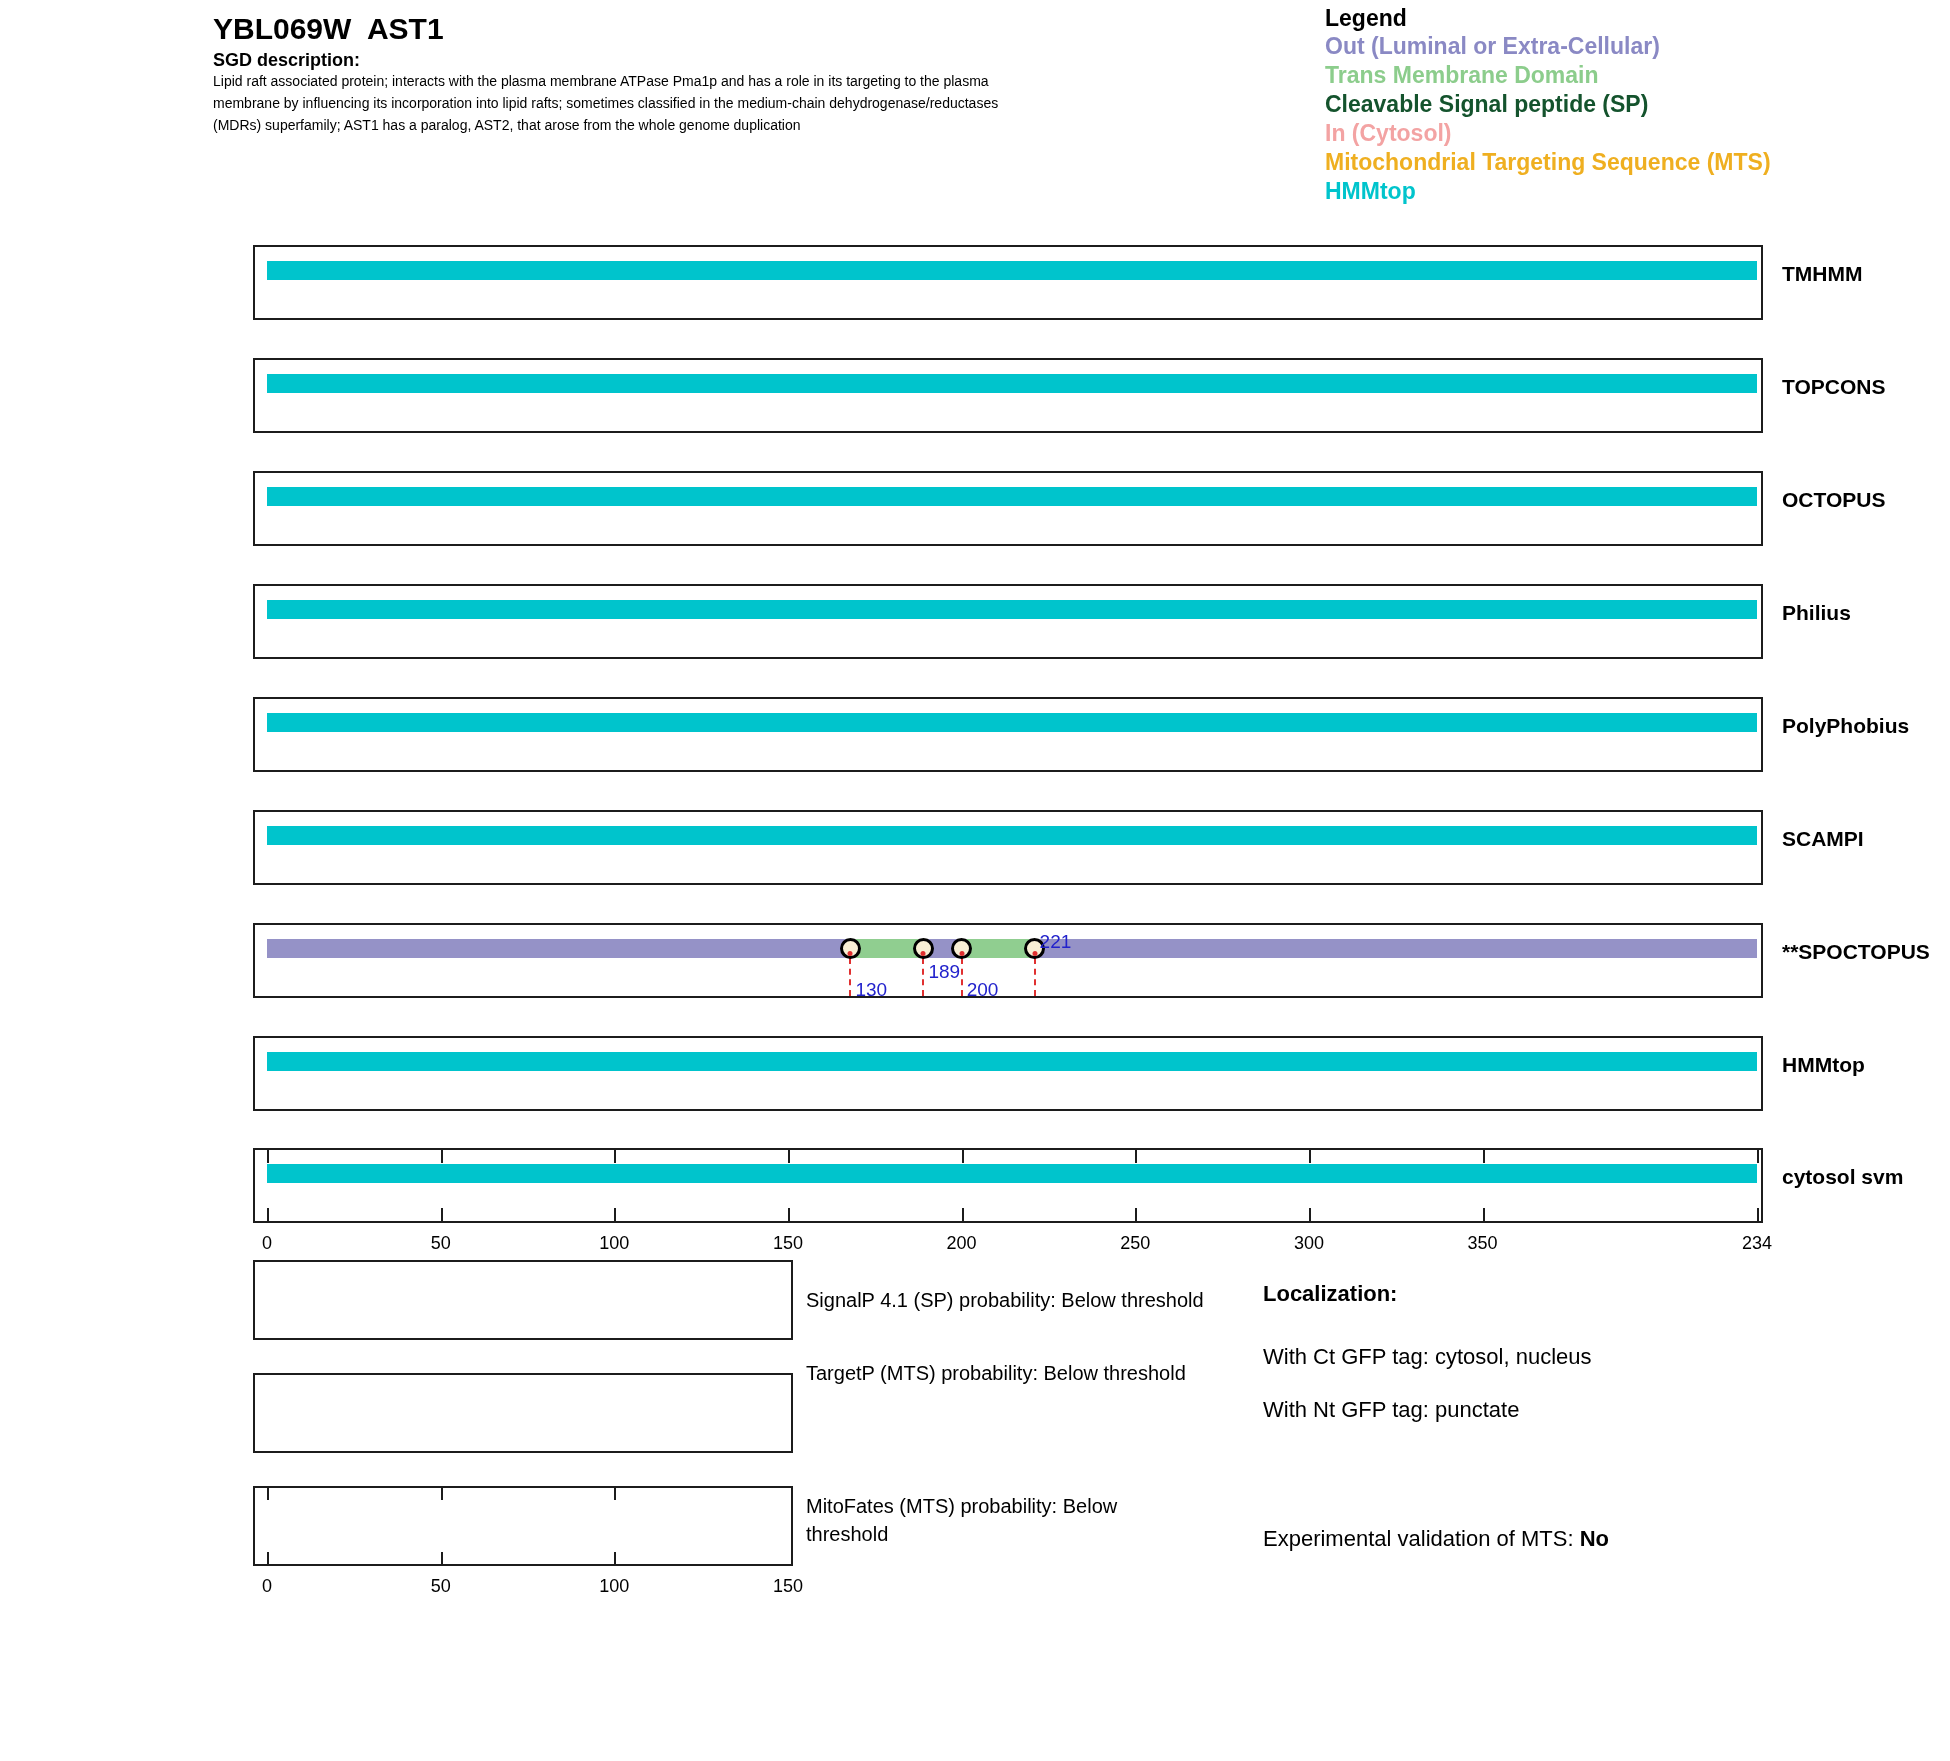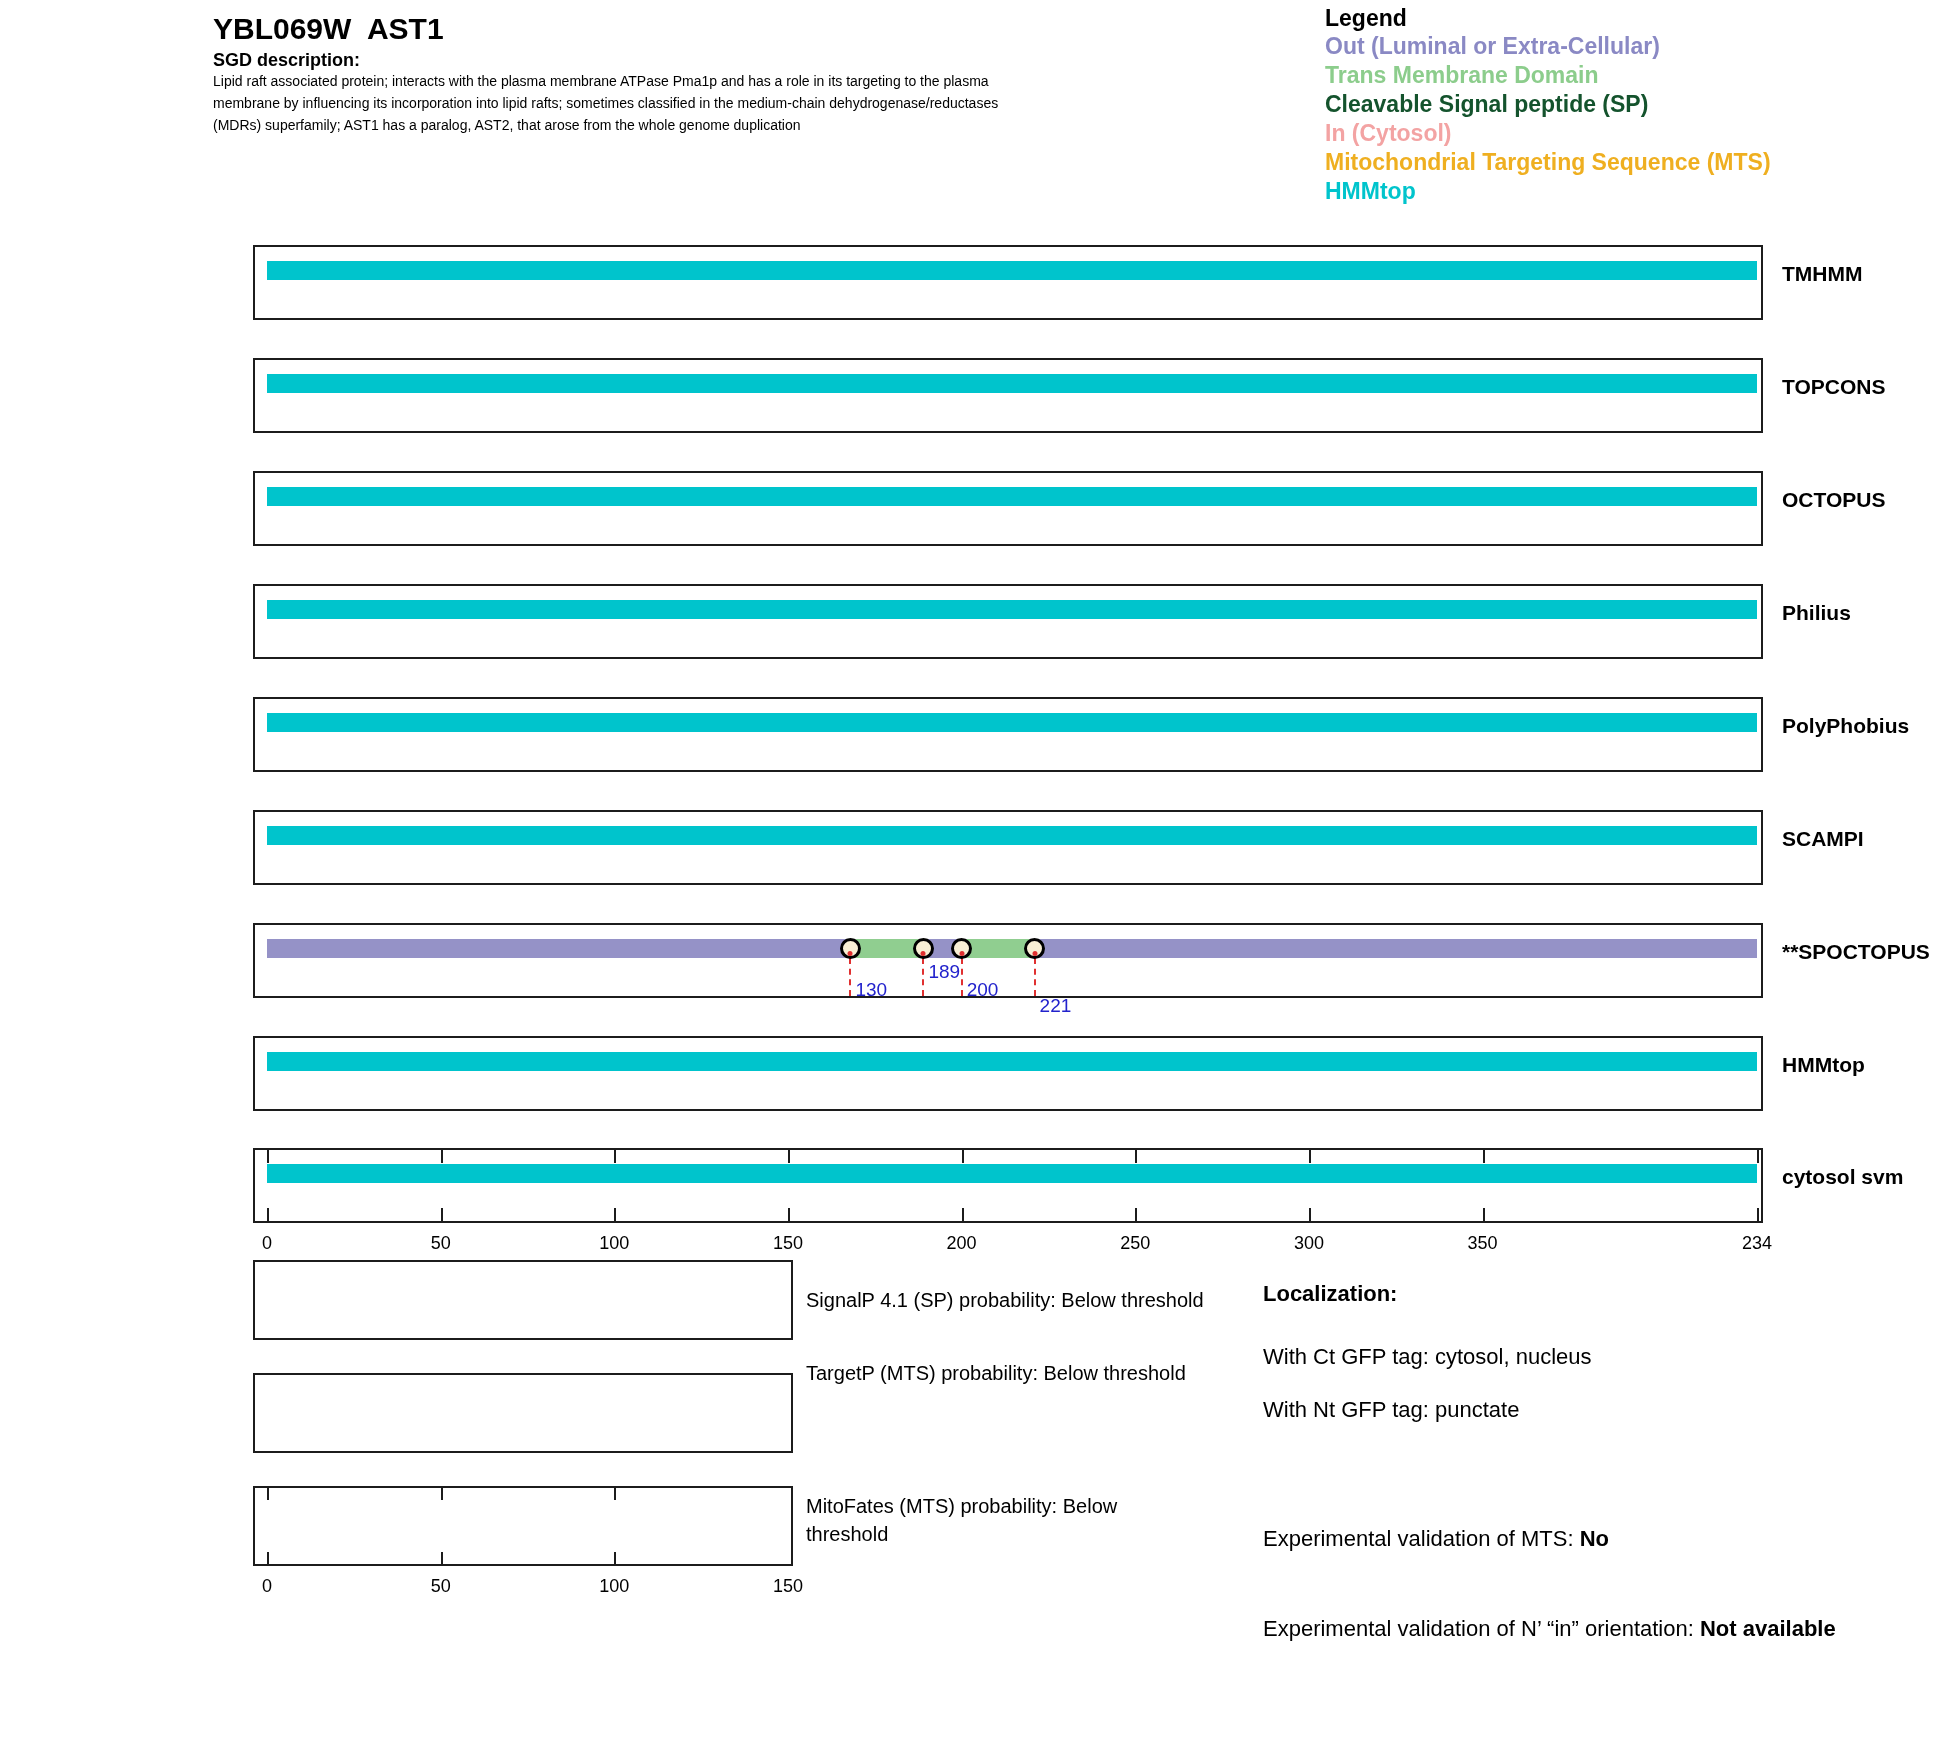--- a/index.html
+++ b/index.html
@@ -83,21 +83,21 @@
       <div class="posnum" style="left: 928.434px; top: 961px;">189</div>
       <div class="dash" style="left: 960.639px; top: 957.5px; height: 38.5px;"></div>
       <div class="marker" style="left: 951.139px; top: 938px;">
         <div class="marker-dot"></div>
       </div>
       <div class="posnum" style="left: 966.639px; top: 979px;">200</div>
       <div class="dash" style="left: 1033.58px; top: 957.5px; height: 38.5px;"></div>
       <div class="marker" style="left: 1024.08px; top: 938px;">
         <div class="marker-dot"></div>
       </div>
-      <div class="posnum" style="left: 1039.58px; top: 995px; text-align: right;">221</div>
+      <div class="posnum" style="left: 1039.58px; top: 931px; text-align: right;">221</div>
       <div class="track-label" style="left: 1782px; top: 940px;">**SPOCTOPUS</div>
       <div class="box" style="left: 253px; top: 1036px; width: 1510px; height: 75px;"></div>
       <div class="bar" style="left: 267px; top: 1052px; width: 1490px; background: rgb(0, 196, 204);"></div>
       <div class="track-label" style="left: 1782px; top: 1053px;">HMMtop</div>
       <div class="box" style="left: 253px; top: 1148px; width: 1510px; height: 75px;"></div>
       <div class="bar" style="left: 267px; top: 1164px; width: 1490px; background: rgb(0, 196, 204);"></div>
       <div class="tick" style="left: 267px; top: 1150px; height: 13px;"></div>
       <div class="tick" style="left: 267px; top: 1208px; height: 13px;"></div>
       <div class="tick" style="left: 440.66px; top: 1150px; height: 13px;"></div>
       <div class="tick" style="left: 440.66px; top: 1208px; height: 13px;"></div>
@@ -144,15 +144,14 @@
       <div class="axis-label" style="left: 440.66px; top: 1576px;">50</div>
       <div class="axis-label" style="left: 614.319px; top: 1576px;">100</div>
       <div class="axis-label" style="left: 787.979px; top: 1576px;">150</div>
       <div class="plot-label" style="left: 806px; top: 1492px; width: 345px;">MitoFates (MTS) probability: Below threshold</div>
     </div>
 
   <div class="abs loc-title" style="left:1263px;top:1281px;">Localization:</div>
   <div class="abs loc-line" style="left:1263px;top:1343px;">With Ct GFP tag: cytosol, nucleus</div>
   <div class="abs loc-line" style="left:1263px;top:1396px;">With Nt GFP tag: punctate</div>
   <div class="abs loc-line" style="left:1263px;top:1525px;"><span>Experimental validation of MTS: </span><b>No</b></div>
-  <div class="abs loc-line" style="left:1263px;top:1615px;width:585px;"><span>Experimental validation of N’ “in” orientation: </span><b>Not available</b></div>
 
 </div>
 
 </body></html>

